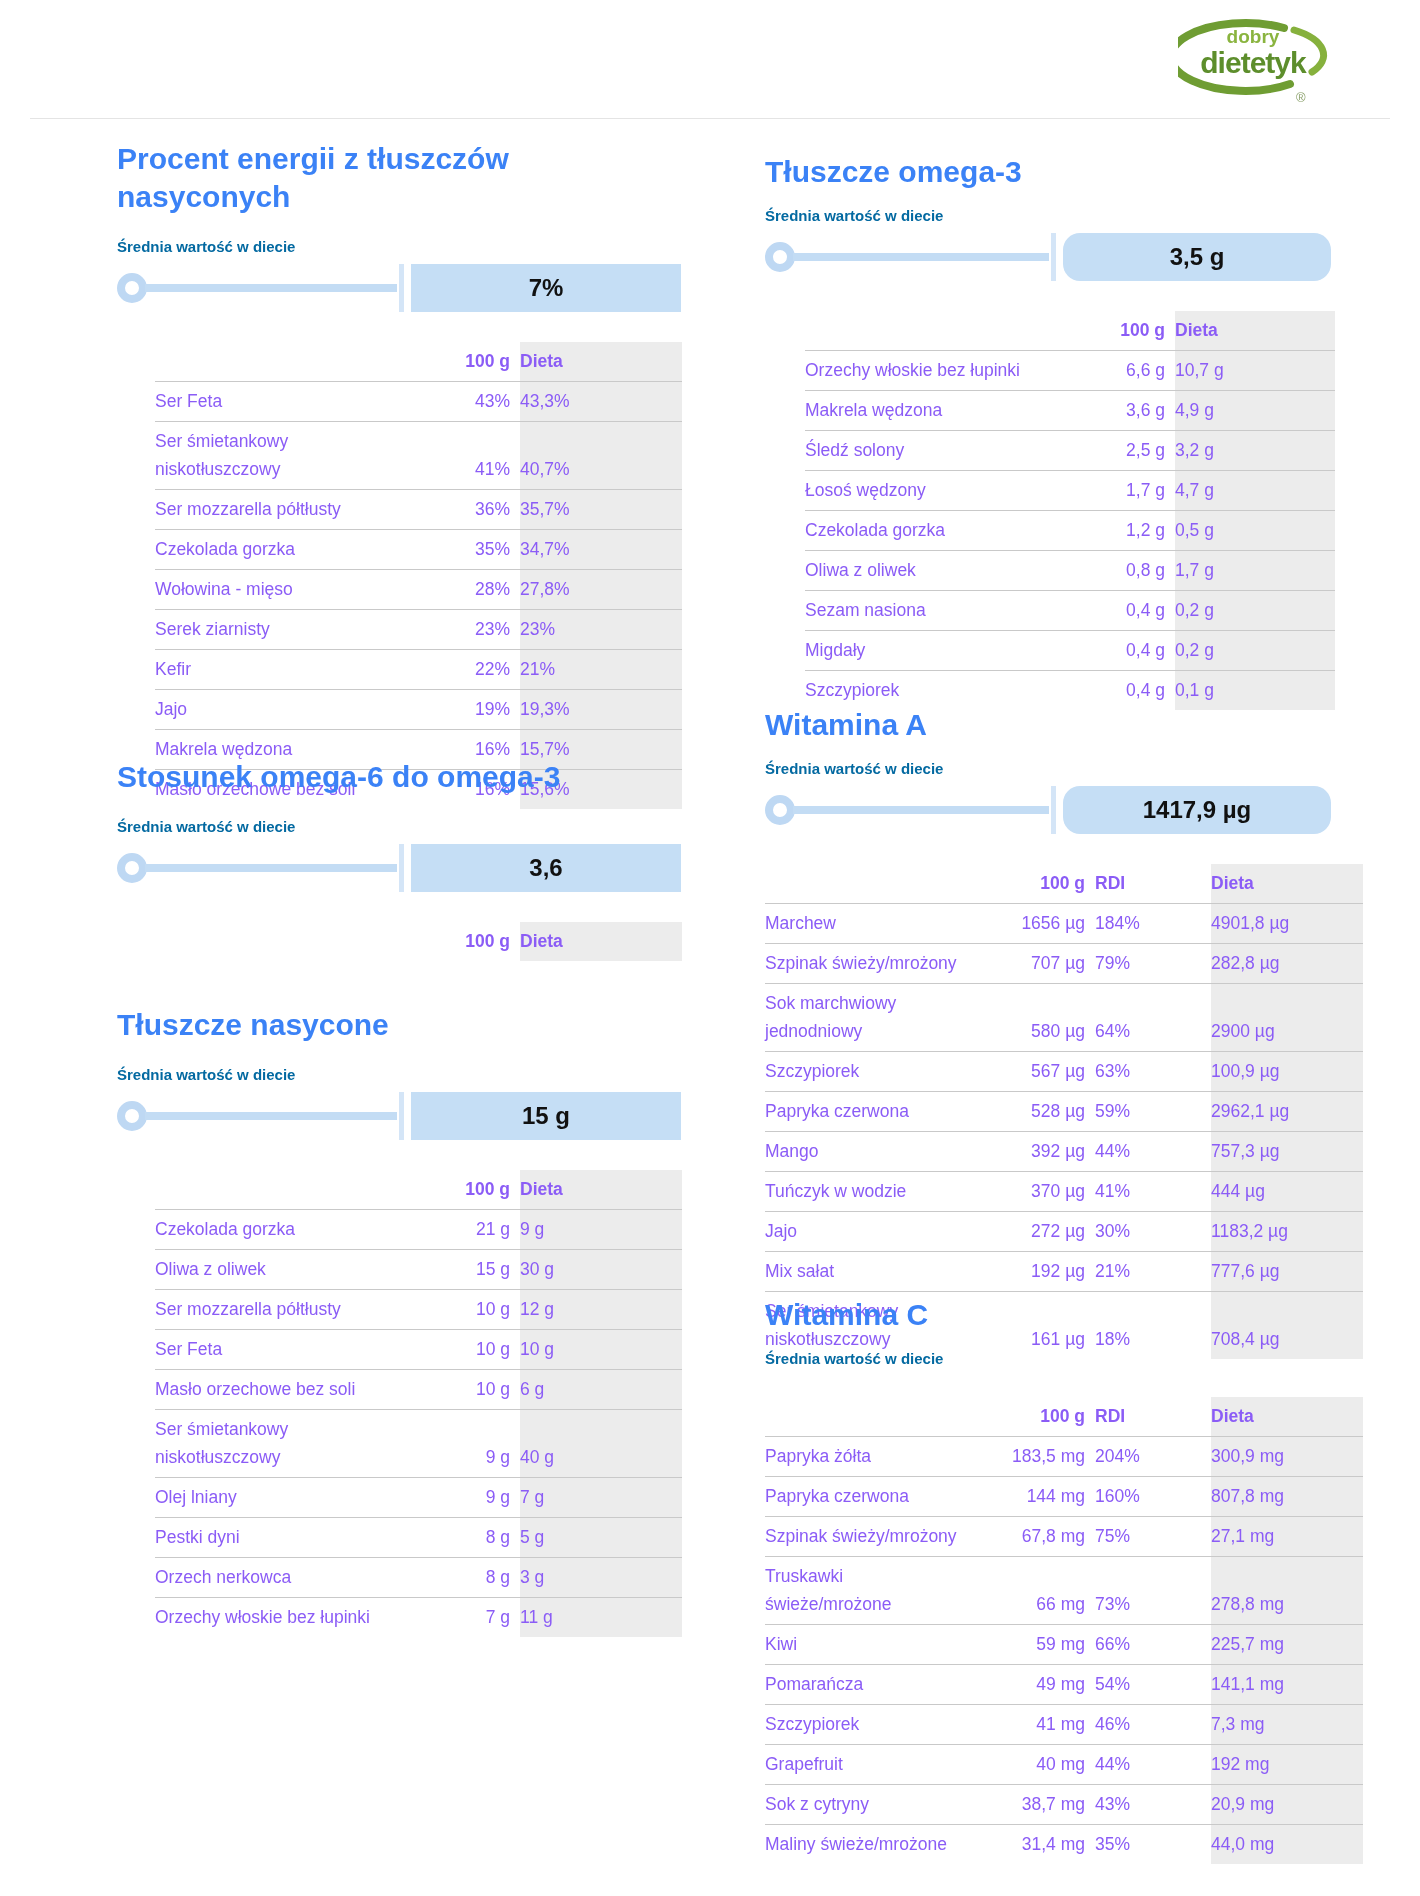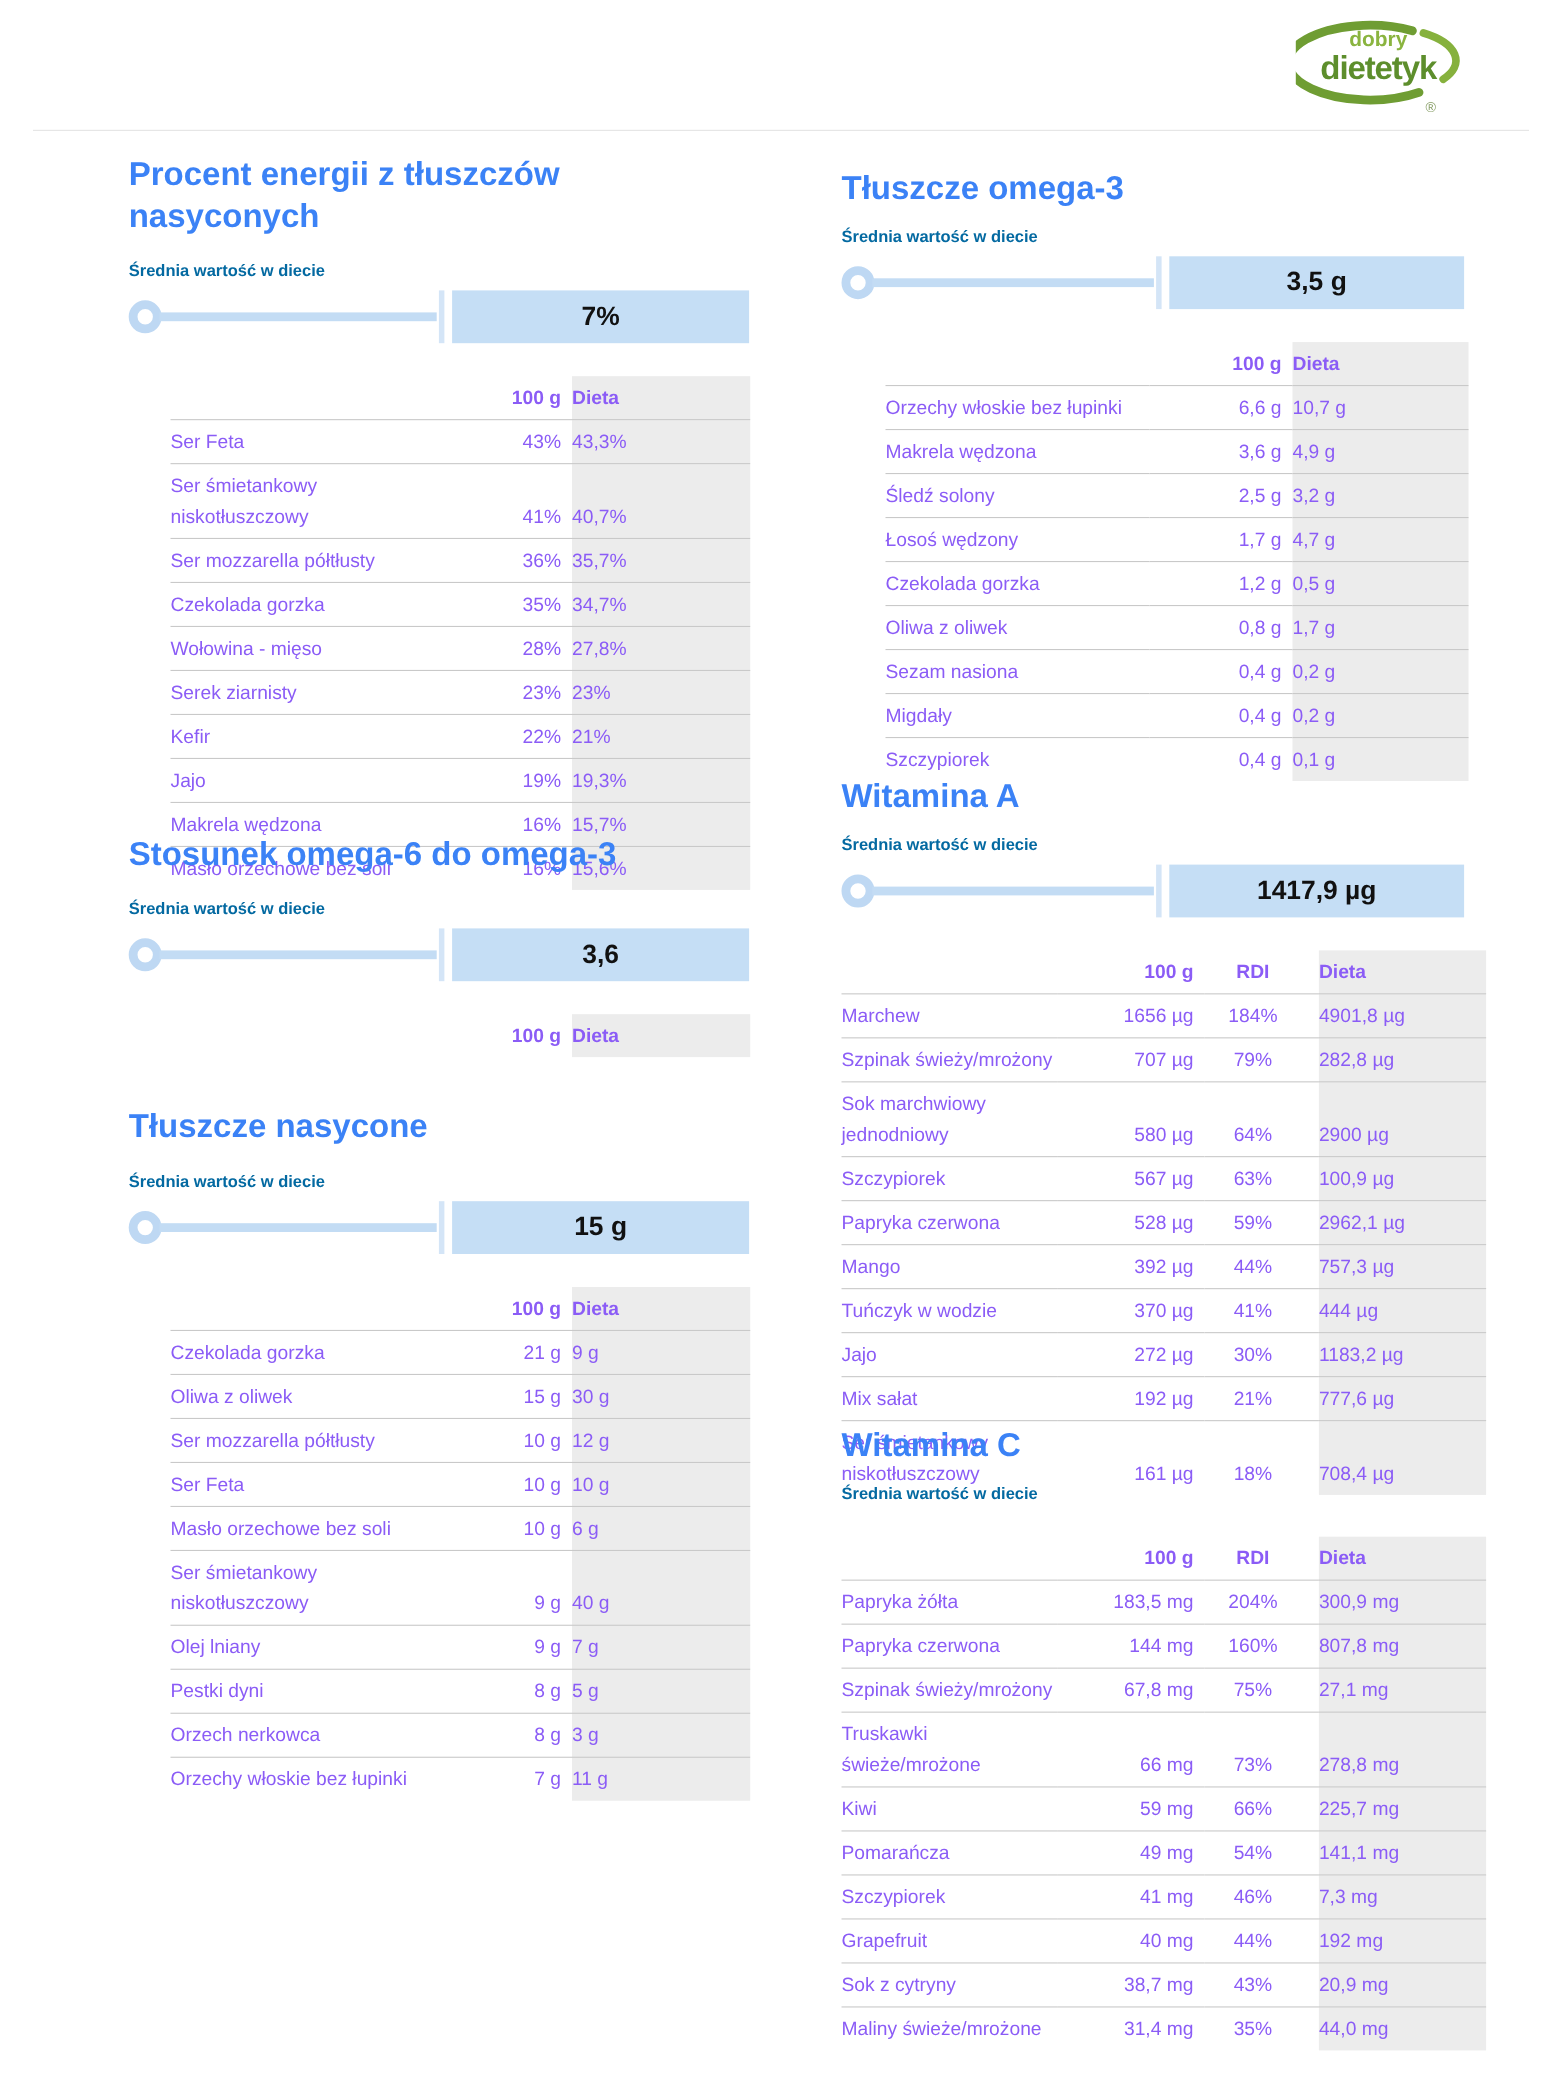--- a/index.html
+++ b/index.html
@@ -30,39 +30,39 @@
   .track{position:absolute;top:50%;margin-top:-4px;height:8px;background:#c3dcf4;left:28px;}
   .col-left .track{right:284px;}
   .col-right .track{right:282px;}
   .tick{position:absolute;top:0;bottom:0;width:5px;background:#d4e5f7;}
   .col-left .tick{right:277px;}
   .col-right .tick{right:275px;}
   .value-box{position:absolute;top:0;bottom:0;right:0;background:#c5def5;
              display:flex;align-items:center;justify-content:center;
              font-size:24px;font-weight:bold;color:#111111;}
   .col-left .value-box{width:270px;}
-  .col-right .value-box{width:268px;}
+  .col-right .value-box{width:268px;border-radius:17px;}
 
   
   table.data-table{border-collapse:collapse;margin-top:30px;font-size:17.5px;color:#8b5cf6;
                    table-layout:fixed;}
   .t-left{margin-left:38px;width:505px;}
   .t-omega{margin-left:40px;width:508px;}
   .t-rdi{margin-left:0;width:548px;}
   .data-table th,.data-table td{padding:5px 0 6px 0;vertical-align:bottom;
                                 border-bottom:1px solid #c9c9c9;line-height:28px;}
   .data-table tr:last-child td{border-bottom:none;}
   .data-table.empty th{border-bottom:none;}
   .data-table th{font-weight:bold;text-align:right;}
   .c-name{text-align:left;padding-left:2px;}
   .t-left .c-name{width:225px;} .t-left .c-100g{width:130px;} .t-left .c-dieta{width:150px;}
   .t-omega .c-name{width:240px;} .t-omega .c-100g{width:120px;} .t-omega .c-dieta{width:148px;}
   .t-rdi .c-name{width:196px;} .t-rdi .c-100g{width:124px;} .t-rdi .c-rdi{width:88px;} .t-rdi .c-dieta{width:140px;}
   td.c-100g,th.c-100g{text-align:right;padding-right:10px;}
-  td.c-rdi,th.c-rdi{text-align:center;padding-right:16px;}
+  td.c-rdi,th.c-rdi{text-align:left;padding-right:28px;}
   td.c-dieta,th.c-dieta{text-align:left;padding-right:12px;background:#ececec;}
 </style>
 </head>
 <body>
 
 <div class="page">
 
   <div class="logo">
     <svg width="156" height="96" viewBox="0 0 156 96">
       <path d="M 106 10 A 74 34 0 1 0 112 66" fill="none" stroke="#6f9d33" stroke-width="8" stroke-linecap="round"></path>

